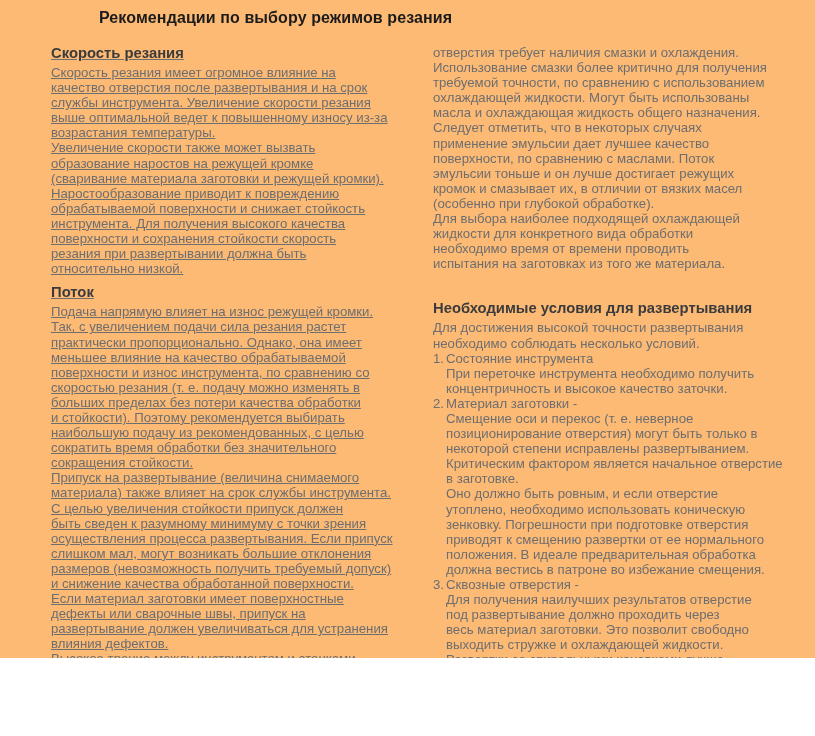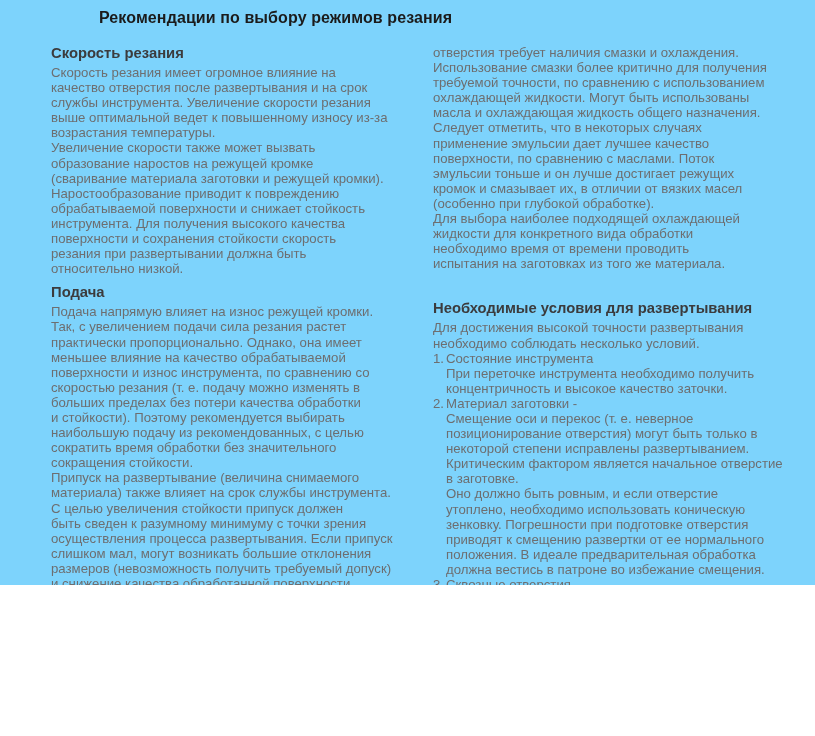--- a/index.html
+++ b/index.html
@@ -5,22 +5,22 @@
   html, body { margin: 0; padding: 0; }
   body {
     width: 815px;
     height: 736px;
     background: #ffffff;
     font-family: "Liberation Sans", "DejaVu Sans", sans-serif;
   }
   .page {
     position: relative;
     width: 815px;
-    height: 585px;
-    background: #7dd3fc;
+    height: 658px;
+    background: #fdba74;
     overflow: hidden;
   }
   .doc-title {
     position: absolute;
     left: 99px;
     top: 8px;
     margin: 0;
     font-size: 16px;
     line-height: 20px;
     font-weight: 700;
@@ -28,21 +28,21 @@
     letter-spacing: 0.1px;
   }
   .col {
     position: absolute;
     top: 45px;
     width: 386px;
     color: #6d6e70;
     font-size: 13.2px;
     line-height: 15.1px;
   }
-  .col-left  { left: 51px; }
+  .col-left  { left: 51px; text-decoration: underline; }
   .col-right { left: 433px; }
   .sec-heading {
     margin: 8px 0 3px 0;
     font-size: 14.8px;
     line-height: 17px;
     font-weight: 700;
     color: #3b3b3d;
   }
   .sec-heading.first { margin-top: 0; }
   .sec-heading.big-gap { margin-top: 29px; }
@@ -82,21 +82,21 @@
 Увеличение скорости также может вызвать
 образование наростов на режущей кромке
 (сваривание материала заготовки и режущей кромки).
 Наростообразование приводит к повреждению
 обрабатываемой поверхности и снижает стойкость
 инструмента. Для получения высокого качества
 поверхности и сохранения стойкости скорость
 резания при развертывании должна быть
 относительно низкой.</p>
 
-    <h2 class="sec-heading">Подача</h2>
+    <h2 class="sec-heading">Поток</h2>
     <p class="para">Подача напрямую влияет на износ режущей кромки.
 Так, с увеличением подачи сила резания растет
 практически пропорционально. Однако, она имеет
 меньшее влияние на качество обрабатываемой
 поверхности и износ инструмента, по сравнению со
 скоростью резания (т. е. подачу можно изменять в
 больших пределах без потери качества обработки
 и стойкости). Поэтому рекомендуется выбирать
 наибольшую подачу из рекомендованных, с целью
 сократить время обработки без значительного

